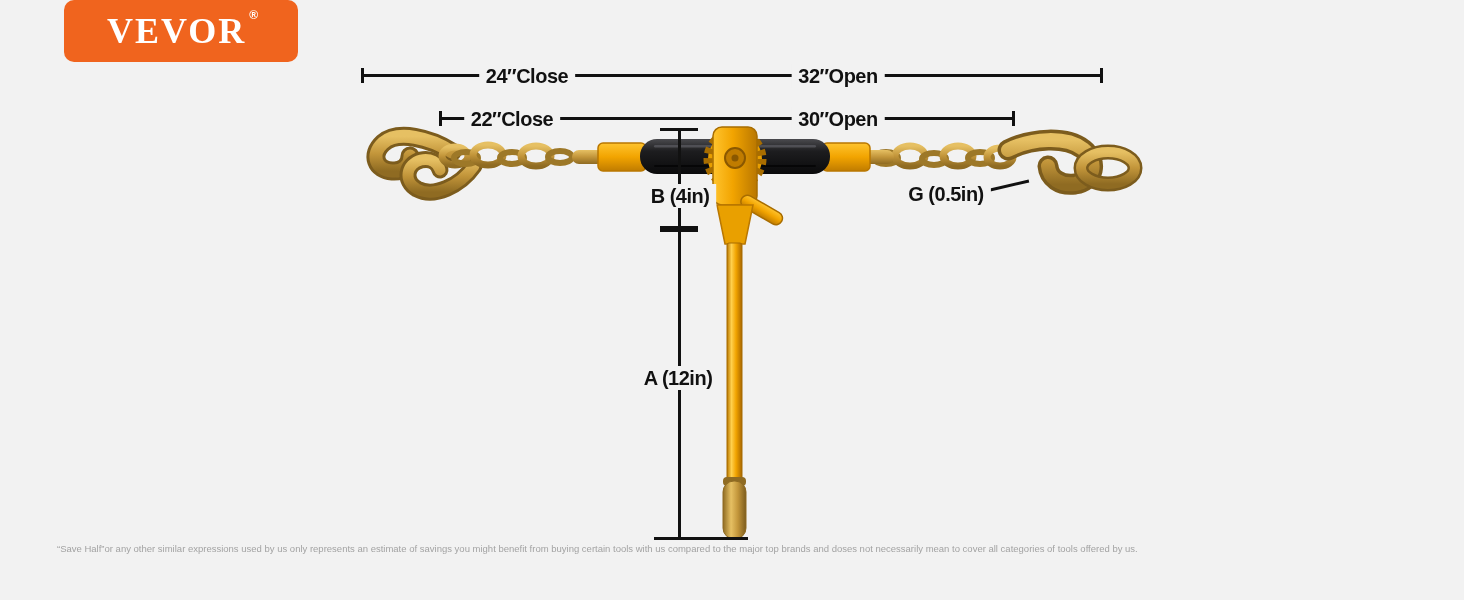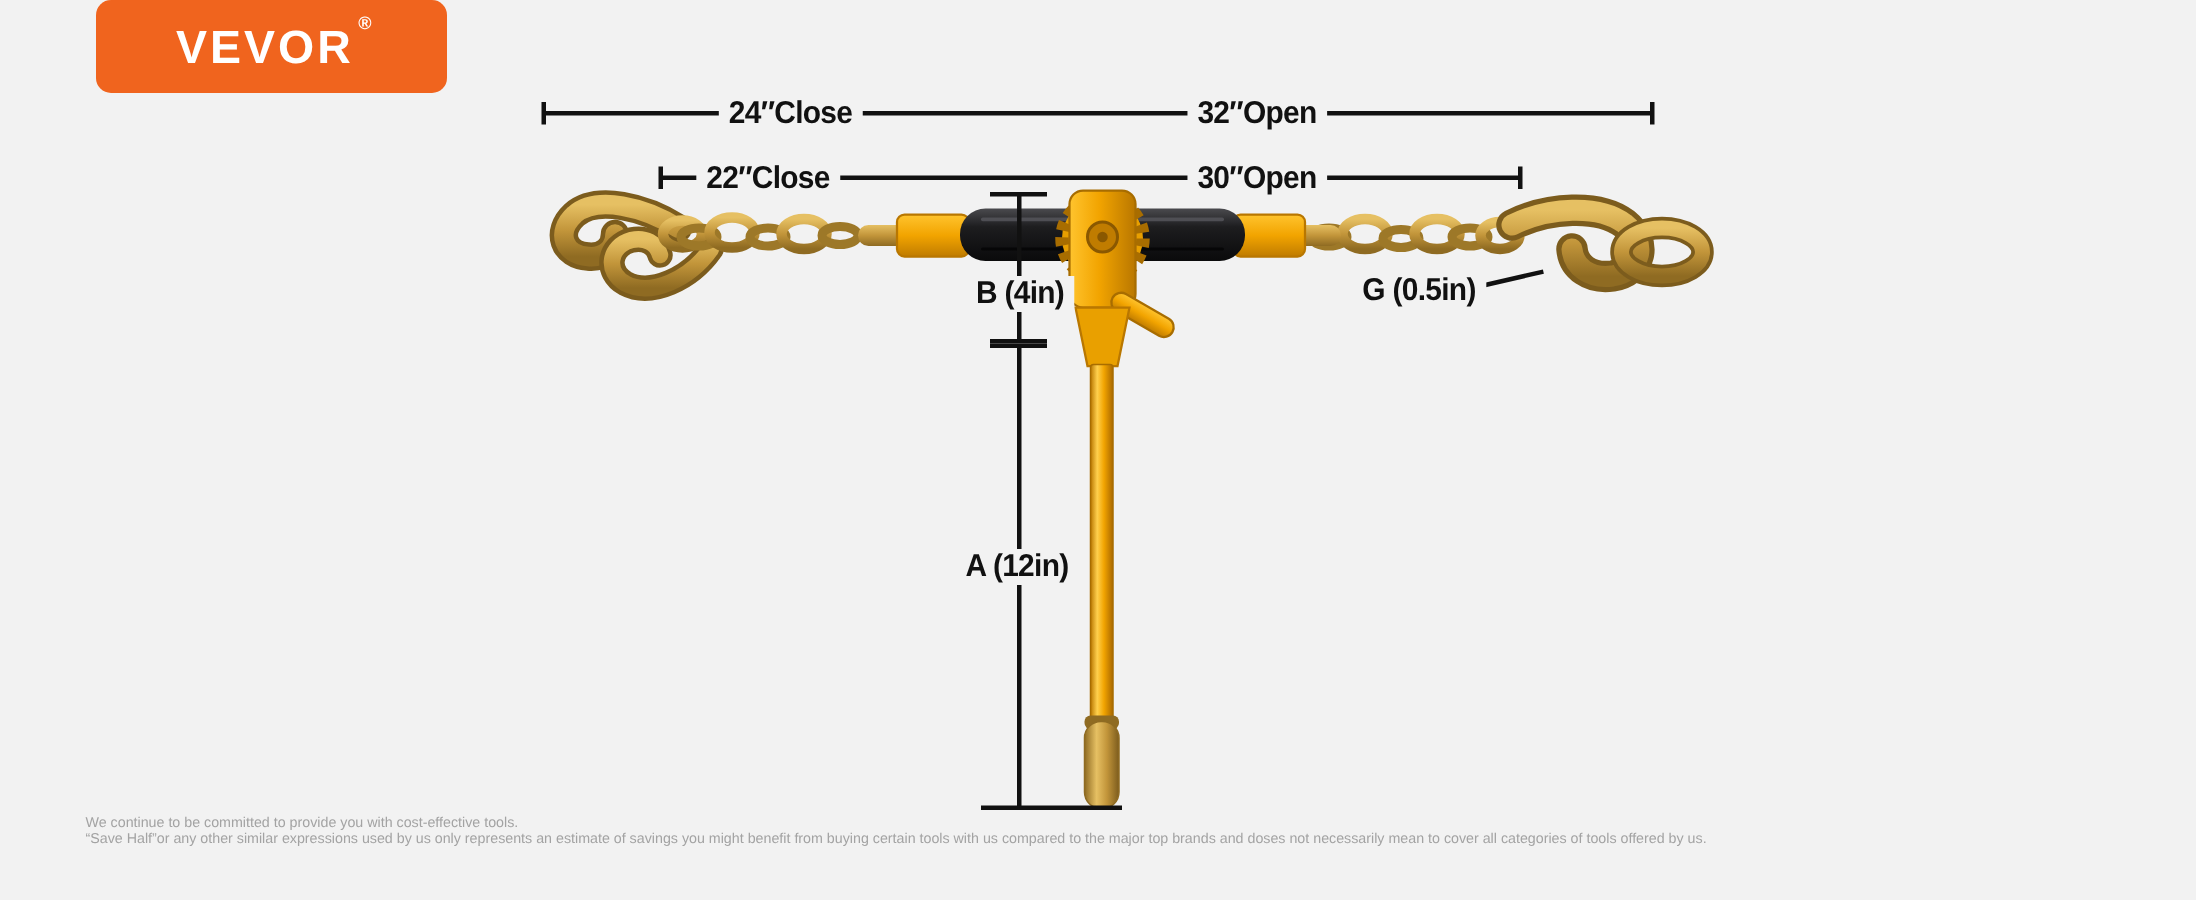--- a/index.html
+++ b/index.html
@@ -12,22 +12,22 @@
   }
 
   
   .logo {
     position:absolute; left:64px; top:0; width:234px; height:62px;
     background:var(--brand,#f0641e);
     border-radius:10px;
     display:flex; align-items:center; justify-content:center;
   }
   .logo-text {
-    color:#fff; font-size:31px; font-weight:bold;
-    font-family:Liberation Sans, sans-serif;
+    color:#fff; font-size:36px; font-weight:bold;
+    font-family:Liberation Serif, serif;
     letter-spacing:2px; line-height:1;
   }
   .logo-reg {
     color:#fff; font-size:12px; font-weight:bold;
     position:relative; top:-16px; left:3px;
   }
 
   
   .hline { position:absolute; height:3px; background:var(--ink,#111); }
   .vline { position:absolute; width:3px;  background:var(--ink,#111); }
@@ -179,15 +179,14 @@
 
 <div class="vline" style="left:678px;top:231px;height:307px"></div>
 <div class="htick" style="left:660px;top:229px;width:38px"></div>
 <div class="htick" style="left:654px;top:537px;width:94px"></div>
 <div class="dim-label" style="left:678px;top:366px">A (12in)</div>
 
 <div class="gline" style="left:988px;top:189px;width:42px;transform:rotate(-13deg)"></div>
 <div class="dim-label" style="left:946px;top:182px">G (0.5in)</div>
 
 <div class="disclaimer">
-  <p>We continue to be committed to provide you with cost-effective tools.</p>
   <p>“Save Half”or any other similar expressions used by us only represents an estimate of savings you might benefit from buying certain tools with us compared to the major top brands and doses not necessarily mean to cover all categories of tools offered by us.</p>
 </div>
 
 </body></html>

